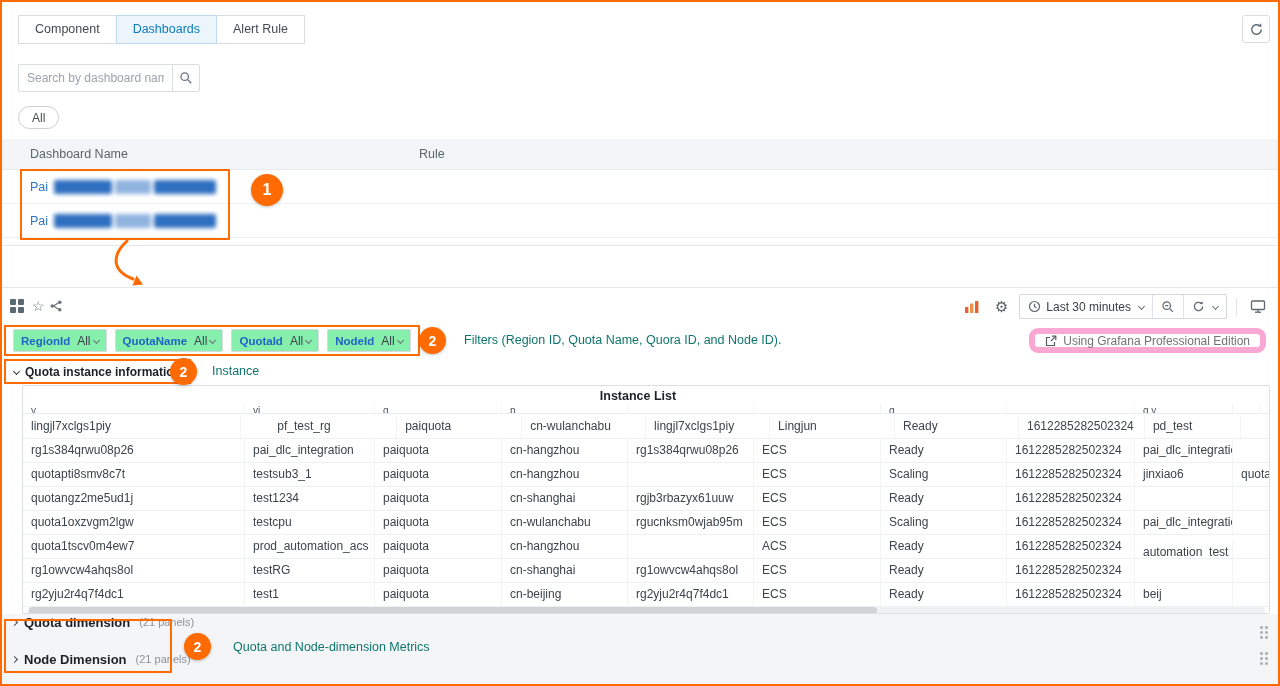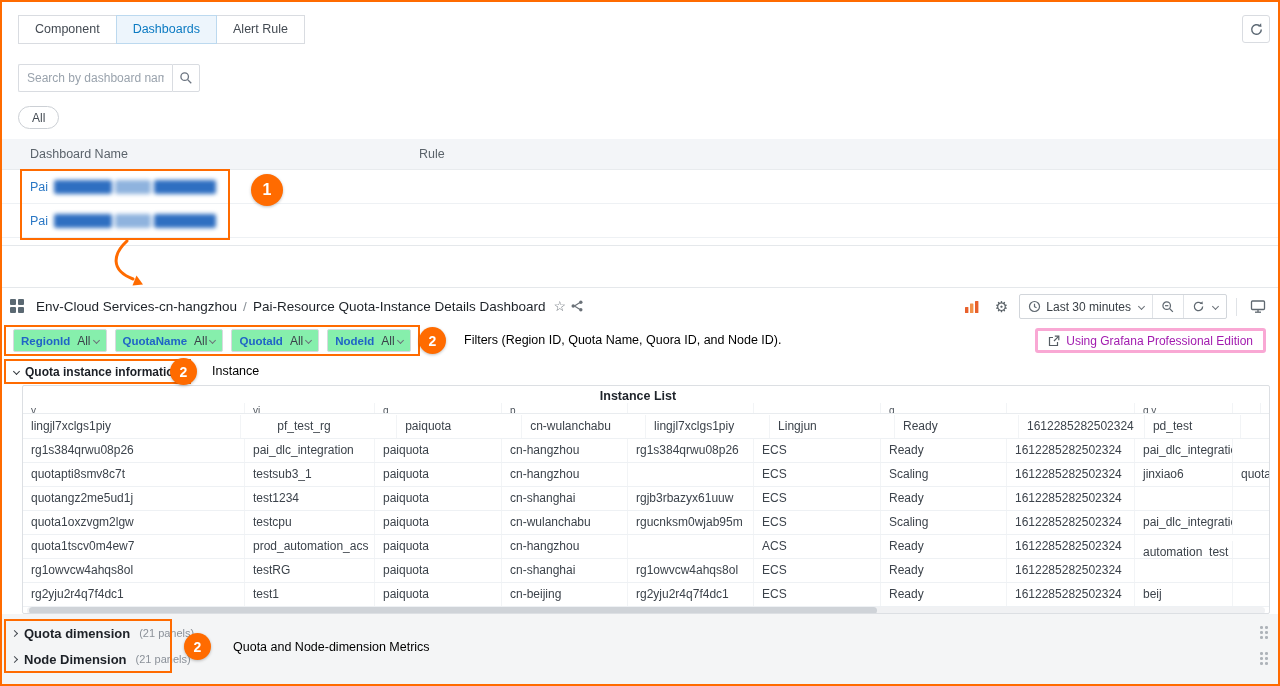--- a/index.html
+++ b/index.html
@@ -33,21 +33,21 @@
   .redact { display:inline-flex; gap:3px; margin-left:6px; filter:blur(2px); }
   .redact i { height:14px; border-radius:2px; display:block; }
   .redact .b1 { width:58px; background:#2f6fc1; }
   .redact .b2 { width:36px; background:#8fb3de; }
   .redact .b3 { width:62px; background:#2f6fc1; }
 
   .ann-box { position:absolute; border:2px solid #ff6b00; pointer-events:none; z-index:3; }
   .badge { position:absolute; border-radius:50%; background:#ff6b00; color:#fff; font-weight:bold; display:flex; align-items:center; justify-content:center; box-shadow:0 1px 3px rgba(0,0,0,.25); z-index:4; }
   .badge-lg { width:32px; height:32px; font-size:16px; }
   .badge-sm { width:27px; height:27px; font-size:14px; }
-  .ann-note { position:absolute; color:#000000; font-size:12.5px; z-index:4; white-space:nowrap; }
+  .ann-note { position:absolute; color:#0f766e; font-size:12.5px; z-index:4; white-space:nowrap; }
 
   .arrow-svg { position:absolute; left:103px; top:238px; z-index:5; }
 
   
   .grafana { position:absolute; left:0; top:285px; width:1276px; height:397px; background:#fff; border-top:1px solid #e5e8eb; }
 
   .gheader { position:absolute; left:0; top:0; right:0; height:36px; display:flex; align-items:center; }
   .grid-icon { margin-left:8px; display:grid; grid-template-columns:6px 6px; grid-auto-rows:6px; gap:2px; cursor:pointer; }
   .grid-icon i { background:#5a6872; border-radius:1px; display:block; }
   .breadcrumb { margin-left:12px; font-size:13.5px; color:#1d2228; display:flex; align-items:center; gap:6px; white-space:nowrap; }
@@ -64,21 +64,21 @@
 
   .chev { display:inline-block; width:5px; height:5px; border-right:1.5px solid currentColor; border-bottom:1.5px solid currentColor; transform:rotate(45deg); margin-left:3px; vertical-align:2px; }
   .chev-right { transform:rotate(-45deg); margin-right:7px; margin-left:0; }
 
   .filters-box { position:absolute; left:2px; top:37px; height:31px; display:inline-flex; align-items:center; gap:8px; padding:0 7px; border:2px solid #ff6b00; background:#fff; z-index:2; }
   .fwidget { height:23px; display:inline-flex; align-items:center; border:1px solid #d7dade; border-radius:2px; background:#86efac; padding:0 7px; cursor:pointer; }
   .flabel { font-size:11.5px; font-weight:bold; color:#2064c6; }
   .fvalue { font-size:12px; color:#3a4149; margin-left:7px; }
   .fwidget .chev { color:#6b7178; }
 
-  .pro-btn { position:absolute; right:12px; top:40px; height:25px; display:inline-flex; align-items:center; gap:6px; padding:0 10px; border:3px solid #f9a8d4; border-radius:3px; background:#fff; font-size:12px; color:#a21caf; cursor:pointer; font-family:"Liberation Sans", sans-serif; }
+  .pro-btn { position:absolute; right:12px; top:40px; height:25px; display:inline-flex; align-items:center; gap:6px; padding:0 10px; border:6px solid #f9a8d4; border-radius:9px; background:#fff; font-size:12px; color:#737373; cursor:pointer; font-family:"Liberation Sans", sans-serif; }
 
   .qrow-box { position:absolute; left:2px; top:71px; height:25px; display:inline-flex; align-items:center; padding:0 8px; border:2px solid #ff6b00; background:#fff; z-index:2; cursor:pointer; }
   .qrow-label { font-size:12px; font-weight:bold; color:#1b1f26; margin-left:6px; }
   .qrow-box .chev { color:#33383e; margin-left:0; }
 
   .panel { position:absolute; left:20px; top:97px; width:1248px; height:229px; background:#fff; border:1px solid #dcdfe3; border-radius:2px; overflow:hidden; }
   .panel-title { position:absolute; top:3px; left:0; right:16px; text-align:center; font-size:12.5px; font-weight:600; color:#1e232a; }
   .chead { position:absolute; left:0; top:17px; width:1246px; height:11px; display:flex; overflow:hidden; border-bottom:1px solid #e9ecef; }
   .chead .hc { padding-left:8px; font-size:10px; color:#4d545c; line-height:16px; overflow:hidden; white-space:nowrap; border-right:1px solid #f2f4f6; }
   .trows { position:absolute; left:0; top:29px; width:1246px; }
@@ -179,25 +179,20 @@
 
   <section class="grafana">
 
     <div class="gheader">
       <span class="grid-icon">
           <i></i>
           <i></i>
           <i></i>
           <i></i>
         </span>
-      <div class="breadcrumb">
-        <span>Env-Cloud Services-cn-hangzhou</span>
-        <span class="sep">/</span>
-        <span class="dash-title">Pai-Resource Quota-Instance Details Dashboard</span>
-      </div>
       <span class="star">☆</span>
       <span class="gicon-btn">
         <svg width="14" height="14" viewBox="0 0 14 14">
           <line x1="4.4" y1="7" x2="10" y2="3.6" stroke="#6a7178" stroke-width="1.2"></line>
           <line x1="4.4" y1="7" x2="10" y2="10.4" stroke="#6a7178" stroke-width="1.2"></line>
           <circle cx="3.2" cy="7" r="1.7" fill="#6a7178"></circle>
           <circle cx="10.8" cy="3.2" r="1.7" fill="#6a7178"></circle>
           <circle cx="10.8" cy="10.8" r="1.7" fill="#6a7178"></circle>
         </svg>
       </span>
@@ -413,21 +408,21 @@
             <div class="tcell tcell-last" style="width: 28px;"></div>
           </div>
         </div>
       <div class="hscroll">
         <div class="thumb"></div>
       </div>
     </div>
 
     <div class="bottom-bg"></div>
 
-    <div class="sec-row" style="top:333px;">
+    <div class="sec-row" style="top:322px;">
       <span class="chev chev-right"></span>
       <span class="sec-label">Quota dimension</span>
       <span class="sec-count">(21 panels)</span>
     </div>
     <div class="dots" style="top:338px;">
         <i></i>
         <i></i>
         <i></i>
         <i></i>
         <i></i>

